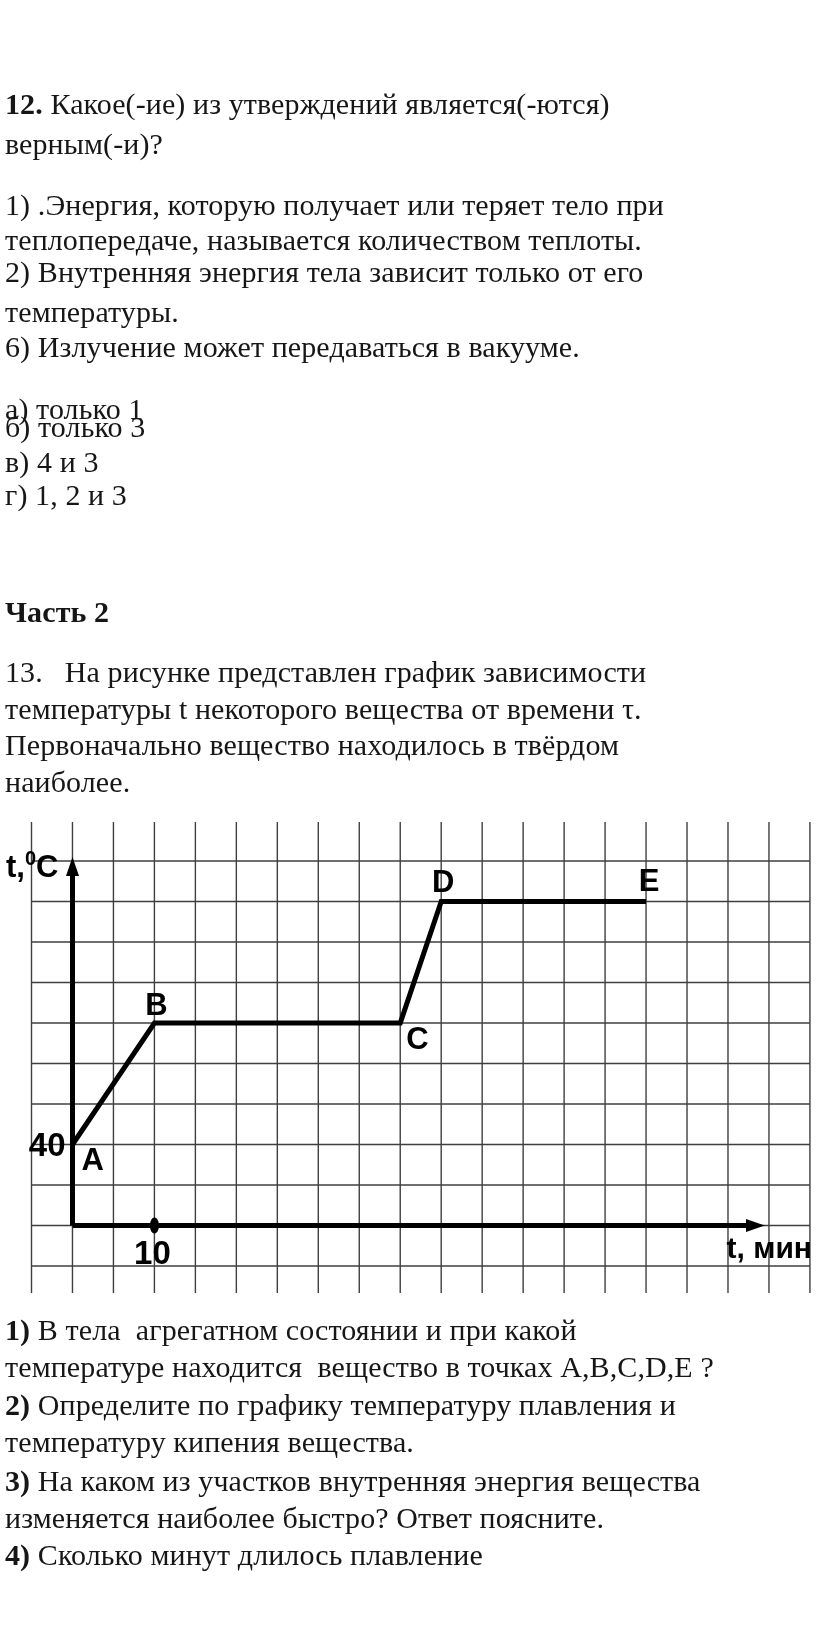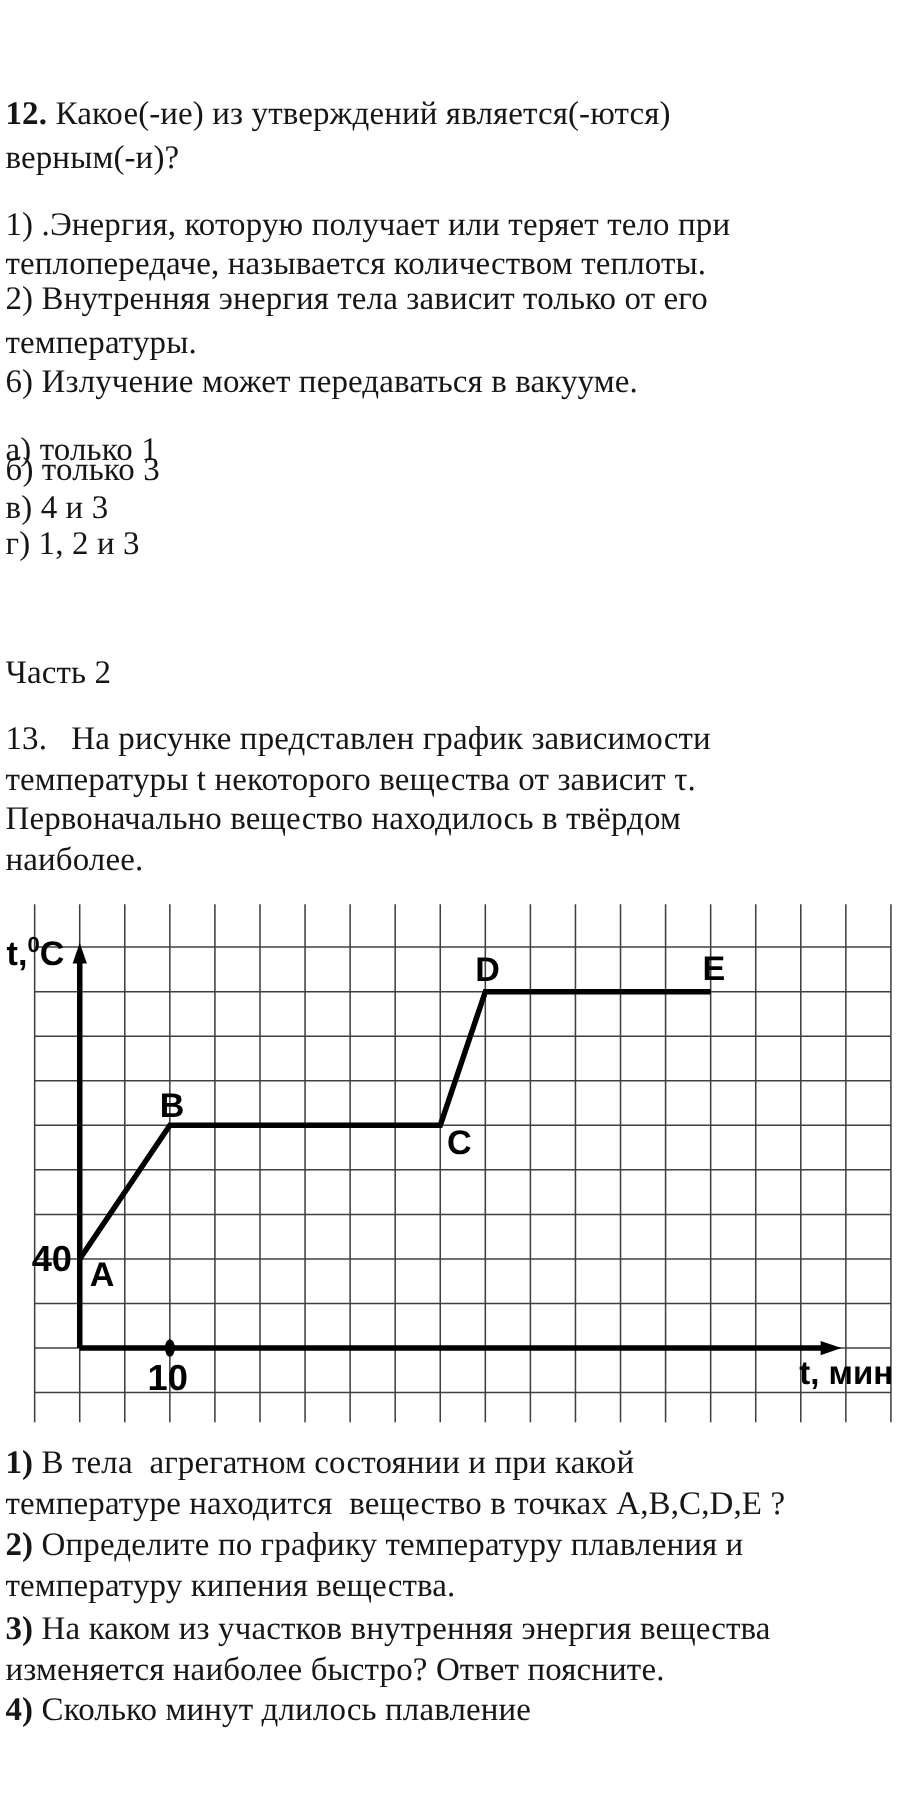--- a/index.html
+++ b/index.html
@@ -8,21 +8,21 @@
     font-family:"Liberation Serif", serif;color:#161616;overflow:hidden;
   }
   .tline{
     position:absolute;left:5px;width:806px;
     font-size:30px;line-height:37px;white-space:pre;
     letter-spacing:0.1px;
   }
   .pfx{font-weight:normal;}
   .pfx.b{font-weight:bold;}
   .pfx.gap{padding-right:22px;}
-  .heading{font-weight:normal;}
+  .heading{font-weight:bold;}
   #graph-wrap{position:absolute;left:0;top:800px;width:816px;height:510px;}
   #graph-svg{width:816px;height:510px;display:block;}
   .gridline{stroke:#3f3f3f;stroke-width:1.4;}
   .axis{stroke:#000;stroke-width:5;stroke-linecap:butt;}
   .curve{stroke:#000;stroke-width:5;fill:none;stroke-linejoin:miter;}
   .glabel{font-family:"Liberation Sans", sans-serif;font-weight:bold;fill:#000;}
 </style>
 </head>
 <body>
 
@@ -36,21 +36,21 @@
 <div class="tline" style="top:328px"><span>6) Излучение может передаваться в вакууме.</span></div>
 
 <div class="tline" style="top:390px"><span>а) только 1</span></div>
 <div class="tline" style="top:408px"><span>б) только 3</span></div>
 <div class="tline" style="top:443px"><span>в) 4 и 3</span></div>
 <div class="tline" style="top:476px"><span>г) 1, 2 и 3</span></div>
 
 <div class="tline heading" style="top:593px"><span>Часть 2</span></div>
 
 <div class="tline" style="top:653px"><span class="pfx gap">13.</span><span>На рисунке представлен график зависимости</span></div>
-<div class="tline" style="top:690px"><span>температуры t некоторого вещества от зависит τ.</span></div>
+<div class="tline" style="top:690px"><span>температуры t некоторого вещества от времени τ.</span></div>
 <div class="tline" style="top:726px"><span>Первоначально вещество находилось в твёрдом</span></div>
 <div class="tline" style="top:763px"><span>наиболее.</span></div>
 
 <div id="graph-wrap">
   <svg id="graph-svg" viewBox="0 0 816 510" xmlns="http://www.w3.org/2000/svg">
       <line x1="31.5" y1="22" x2="31.5" y2="493" class="gridline"></line>
       <line x1="72.47" y1="22" x2="72.47" y2="493" class="gridline"></line>
       <line x1="113.44" y1="22" x2="113.44" y2="493" class="gridline"></line>
       <line x1="154.41" y1="22" x2="154.41" y2="493" class="gridline"></line>
       <line x1="195.38" y1="22" x2="195.38" y2="493" class="gridline"></line>

